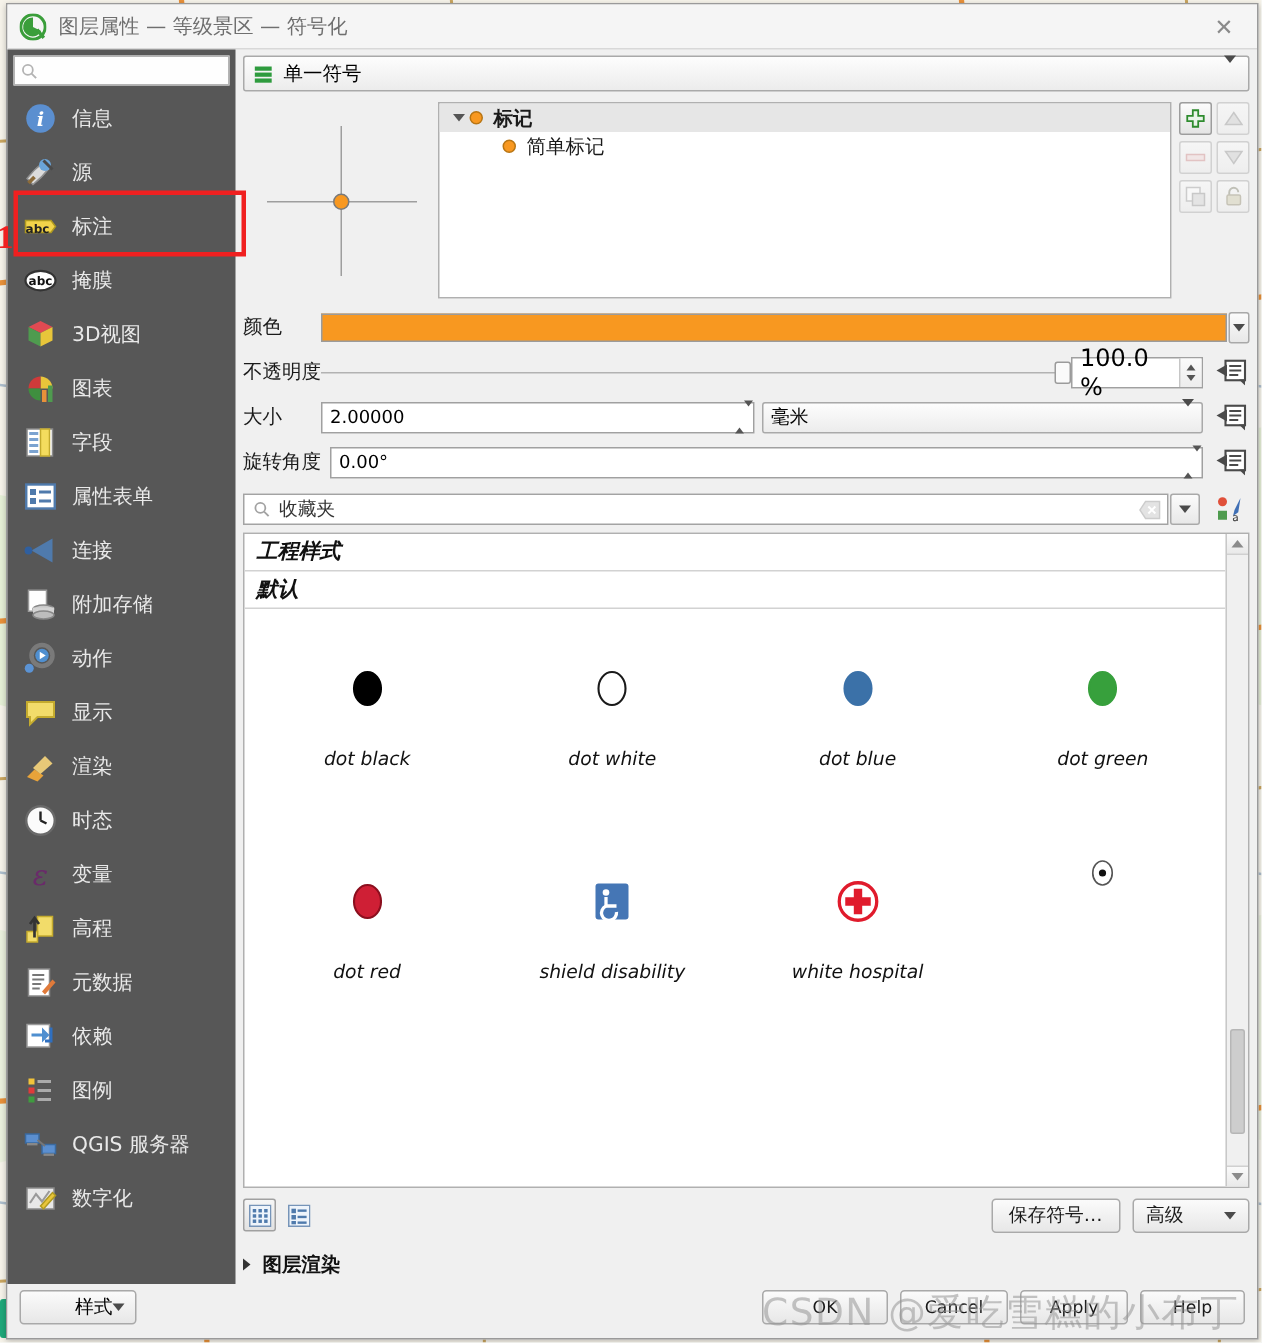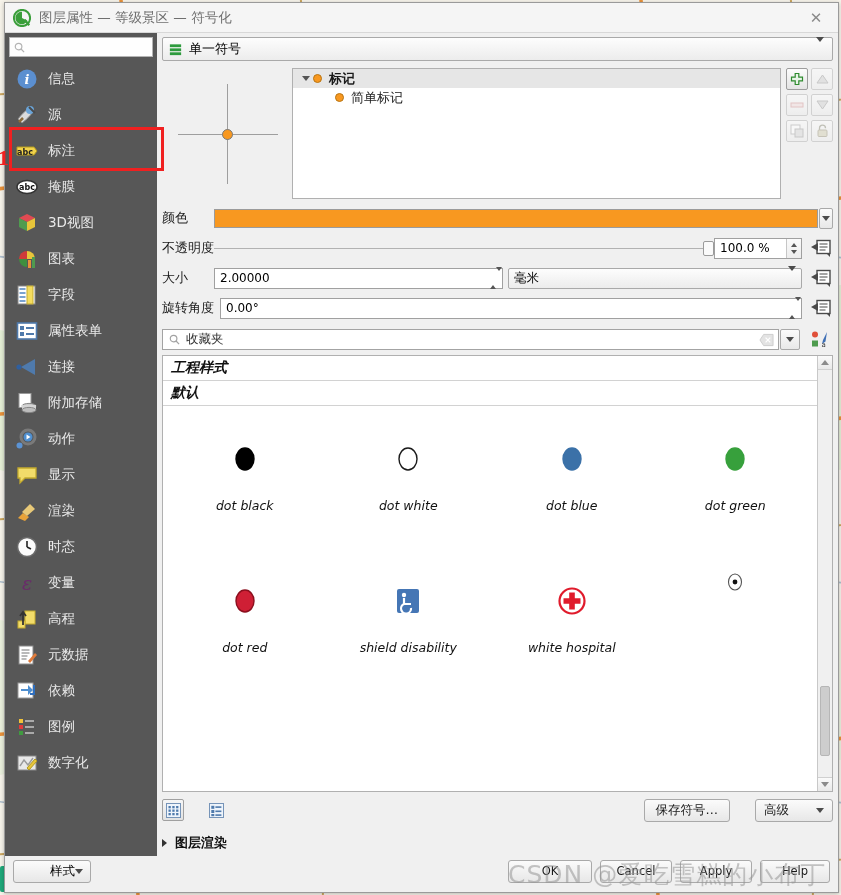--- a/index.html
+++ b/index.html
@@ -225,21 +225,21 @@
   .slider-track { width: 100%; height: 1px; background: #b2b2b2; }
   .slider-handle {
     position: absolute; right: 0; top: 3px;
     width: 11px; height: 15px;
     background: #fafafa; border: 1px solid #9b9b9b; border-radius: 2px;
   }
   .spin {
     width: 88px; min-width: 88px; height: 21px; 
     border: 1px solid #a0a0a0; background: #fff;
     display: flex; align-items: center;
-    font-size: 12px; padding-left: 5px;
+    font-size: 16px; padding-left: 5px;
     position: relative;
   }
   .spin .spin-btns {
     margin-left: auto; width: 15px; height: 19px;
     border-left: 1px solid #c6c6c6;
     display: flex; flex-direction: column;
     align-items: center; justify-content: center;
     background: linear-gradient(#fafafa,#ededed);
     gap: 3px;
   }
@@ -343,21 +343,21 @@
     position: absolute; left: 2px; right: 2px;
     top: 330px; height: 70px;
     background: #cdcdcd; border: 1px solid #b6b6b6; border-radius: 2px;
   }
   .tri-up-t { width:0;height:0;border-left:4px solid transparent;border-right:4px solid transparent;border-bottom:5px solid #8b8b8b; }
   .tri-dn-t { width:0;height:0;border-left:4px solid transparent;border-right:4px solid transparent;border-top:5px solid #8b8b8b; }
 
   
   #gallery-footer {
     display: flex; align-items: center;
-    height: 30px; margin-top: 3px; gap: 17px;
+    height: 30px; margin-top: 3px;
   }
   .vmode-btn {
     width: 22px; height: 22px; margin-right: 4px;
     display: flex; align-items: center; justify-content: center;
     border: 1px solid transparent; border-radius: 2px;
   }
   .vmode-btn.sel { border-color: #a0a0a0; background: linear-gradient(#f6f6f6,#e2e2e2); }
   .push {
     height: 23px; padding: 0 11px;
     border: 1px solid #a9a9a9; border-radius: 3px;
@@ -625,20 +625,30 @@
           <div class="side-item">
             <svg class="ico" viewBox="0 0 22 22">
               <rect x="3" y="3" width="4" height="4" fill="#f2c33a"></rect>
               <rect x="9" y="4" width="9" height="2" fill="#aaa"></rect>
               <rect x="3" y="9" width="4" height="4" fill="#e03a3a"></rect>
               <rect x="9" y="10" width="9" height="2" fill="#aaa"></rect>
               <rect x="3" y="15" width="4" height="4" fill="#3f9b3f"></rect>
               <rect x="9" y="16" width="9" height="2" fill="#aaa"></rect>
             </svg>
             <span>图例</span>
+          </div>
+          <div class="side-item">
+            <svg class="ico" viewBox="0 0 22 22">
+              <rect x="1" y="4" width="9" height="6" fill="#5b8fd0" stroke="#3a6a9f"></rect>
+              <rect x="2" y="10" width="7" height="1.6" fill="#888"></rect>
+              <rect x="12" y="11" width="9" height="6" fill="#5b8fd0" stroke="#3a6a9f"></rect>
+              <rect x="13" y="17" width="7" height="1.6" fill="#888"></rect>
+              <path d="M9 8 L14 12" stroke="#777" stroke-width="1.4"></path>
+            </svg>
+            <span>QGIS 服务器</span>
           </div>
           <div class="side-item">
             <svg class="ico" viewBox="0 0 22 22">
               <rect x="2" y="4" width="18" height="14" fill="#e8e8e8" stroke="#8a8a8a"></rect>
               <path d="M4 14 L8 8 L12 13 L17 6" fill="none" stroke="#9a9a9a" stroke-width="1.4"></path>
               <path d="M11 16 L19 7 L21 9 L13 18 Z" fill="#e8c53a" stroke="#b09a20"></path>
             </svg>
             <span>数字化</span>
           </div>
         </div>

